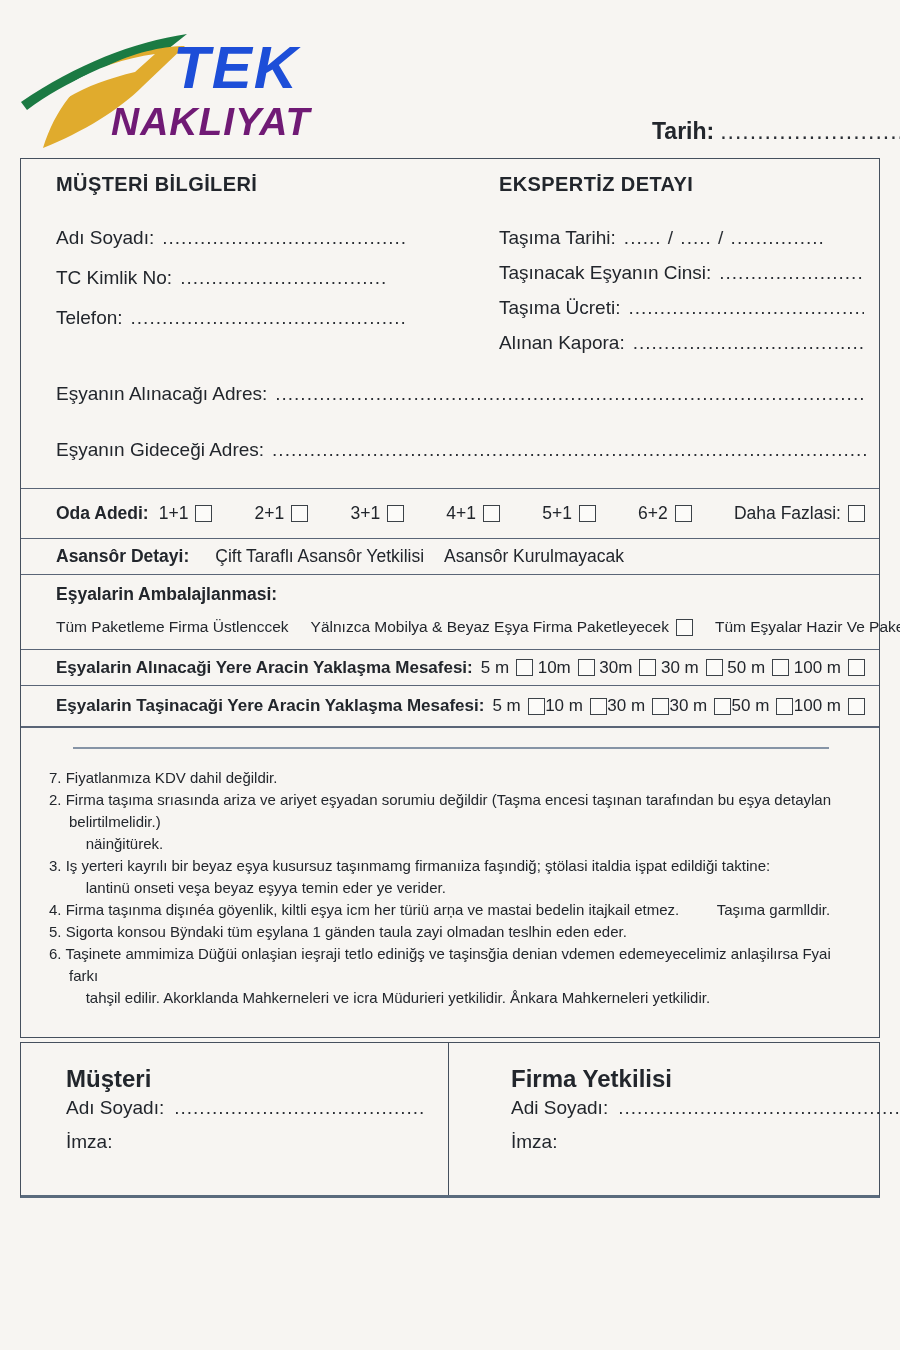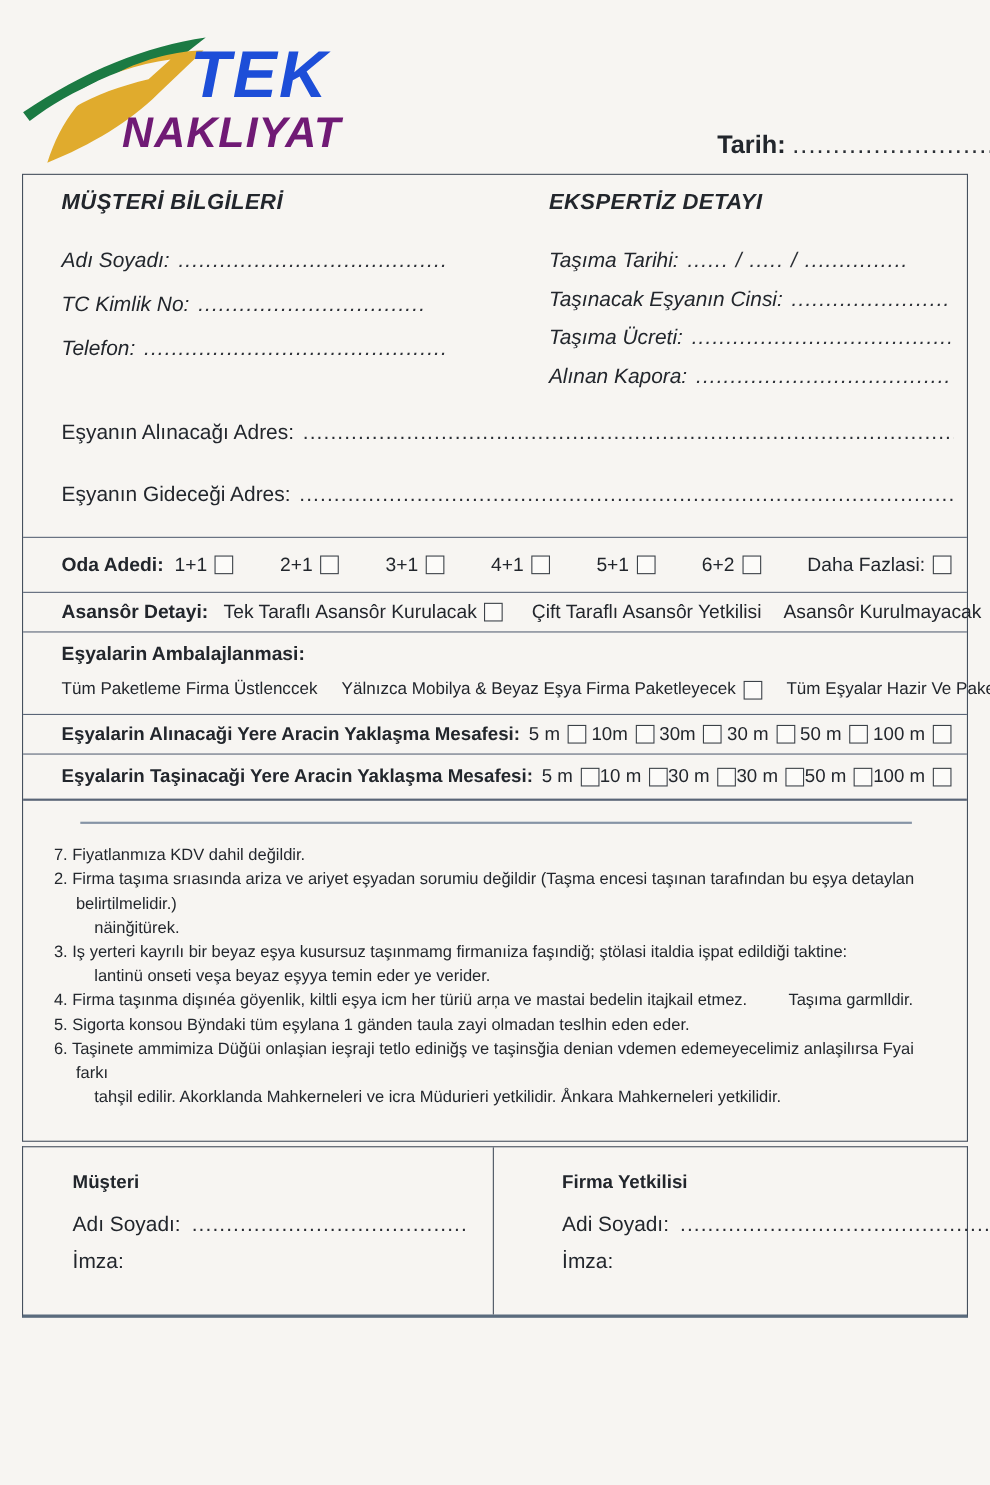--- a/index.html
+++ b/index.html
@@ -24,21 +24,21 @@
   }
   .tarih{position:absolute;top:118px;left:652px;display:flex;align-items:baseline;font-size:23px;}
   .tarih-label{font-weight:bold;margin-right:6px;}
   .dots{letter-spacing:1px;color:#2a2e34;white-space:nowrap;}
   .fill{flex:1;overflow:hidden;}
   
   .main-box{
     position:absolute;left:20px;top:158px;width:860px;height:880px;
     border:1.5px solid #46505e;box-sizing:border-box;background:transparent;
   }
-  .cols{position:absolute;left:35px;top:14px;right:15px;display:flex;font-style:italic;}
+  .cols{position:absolute;left:35px;top:14px;right:15px;display:flex;}
   .col-customer{width:443px;}
   .col-expertise{flex:1;min-width:0;}
   .sec-title{font-size:20px;font-weight:bold;letter-spacing:.4px;margin:0 0 30px 0;}
   .field{display:flex;align-items:baseline;font-size:19px;margin-bottom:17px;line-height:23px;}
   .flabel{margin-right:8px;white-space:nowrap;}
   .col-expertise .field{margin-bottom:12px;}
   .addr{position:absolute;left:35px;right:12px;display:flex;align-items:baseline;font-size:19px;}
   .addr1{top:224px;} .addr2{top:280px;}
   
   .grid-rows{position:absolute;left:0;top:329px;width:100%;}
@@ -73,21 +73,21 @@
   .term{white-space:pre-wrap;padding-left:20px;text-indent:-20px;}
   
   .sig-box{
     position:absolute;left:20px;top:1042px;width:860px;height:156px;
     border:1.5px solid #46505e;border-bottom:3px solid #5a6b7d;
     box-sizing:border-box;display:flex;background:transparent;
   }
   .sig-cell{box-sizing:border-box;padding:22px 25px 0 45px;}
   .sig-left{width:428px;border-right:1.5px solid #46505e;}
   .sig-right{flex:1;padding-left:62px;}
-  .sig-title{font-size:17px;font-weight:bold;margin:0 0 18px 0;}
+  .sig-title{font-size:24px;font-weight:bold;margin:0 0 4px 0;}
   .sig-field{display:flex;align-items:baseline;font-size:19px;margin-bottom:12px;}
   .sig-field .flabel{margin-right:10px;}
   .sig-imza{font-size:19px;}
 </style>
 </head>
 <body>
 
 <div class="logo">
   <svg width="175" height="130" viewBox="0 0 175 130">
     <path d="M6,80 C62,42 118,20 172,12 L148,31 C100,38 52,58 12,88 Z" fill="#1b7a43"></path>
@@ -184,24 +184,20 @@
         <span class="opt">
             <span>Daha Fazlasi:</span>
             <span class="cb"></span>
           </span>
       </div>
     </div>
 
 
     <div class="row row-asansor">
       <b>Asansôr Detayi:</b>
-      <span class="opt seg">
-          <span>Tek Taraflı Asansôr Kurulacak</span>
-          <span class="cb"></span>
-        </span>
       <span class="opt gap26">
           <span>Çift Taraflı Asansôr Yetkilisi</span>
         </span>
       <span class="opt gap20">
           <span>Asansôr Kurulmayacak</span>
         </span>
     </div>
 
     <div class="row row-ambalaj">
       <b>Eşyalarin Ambalajlanmasi:</b>

